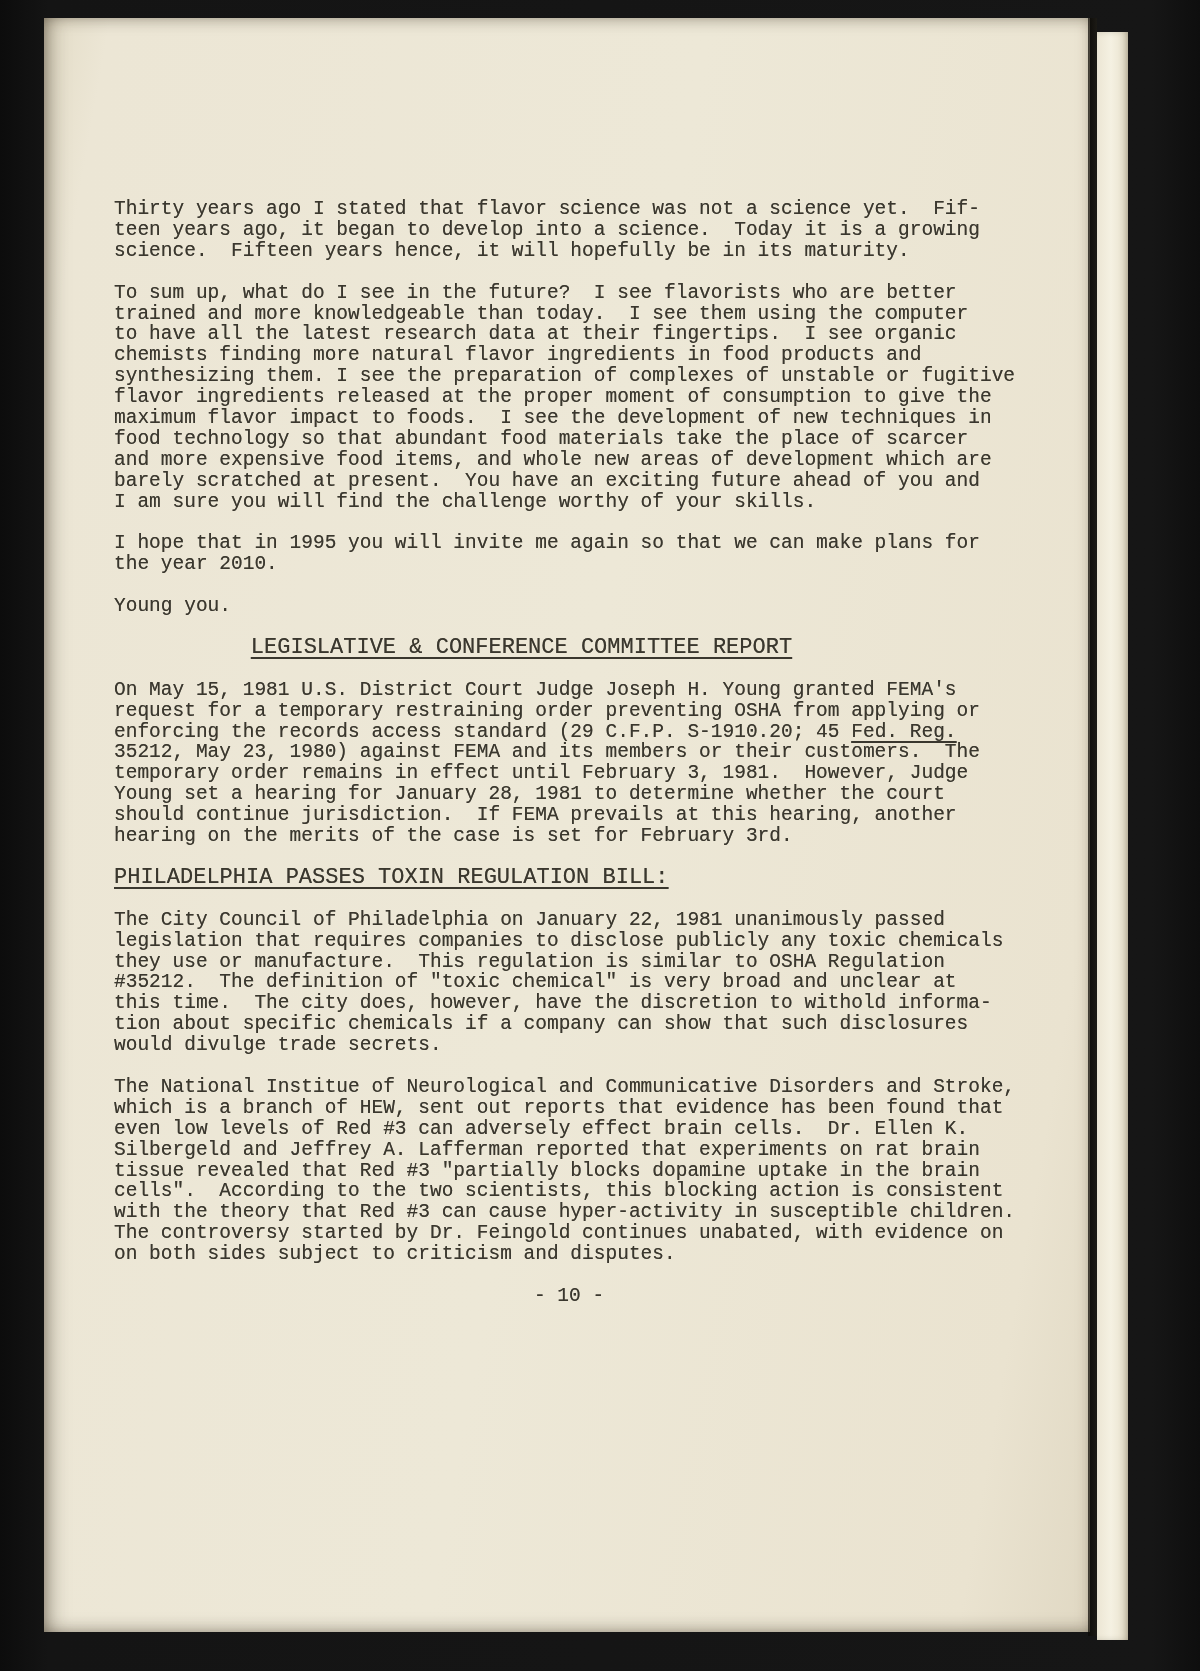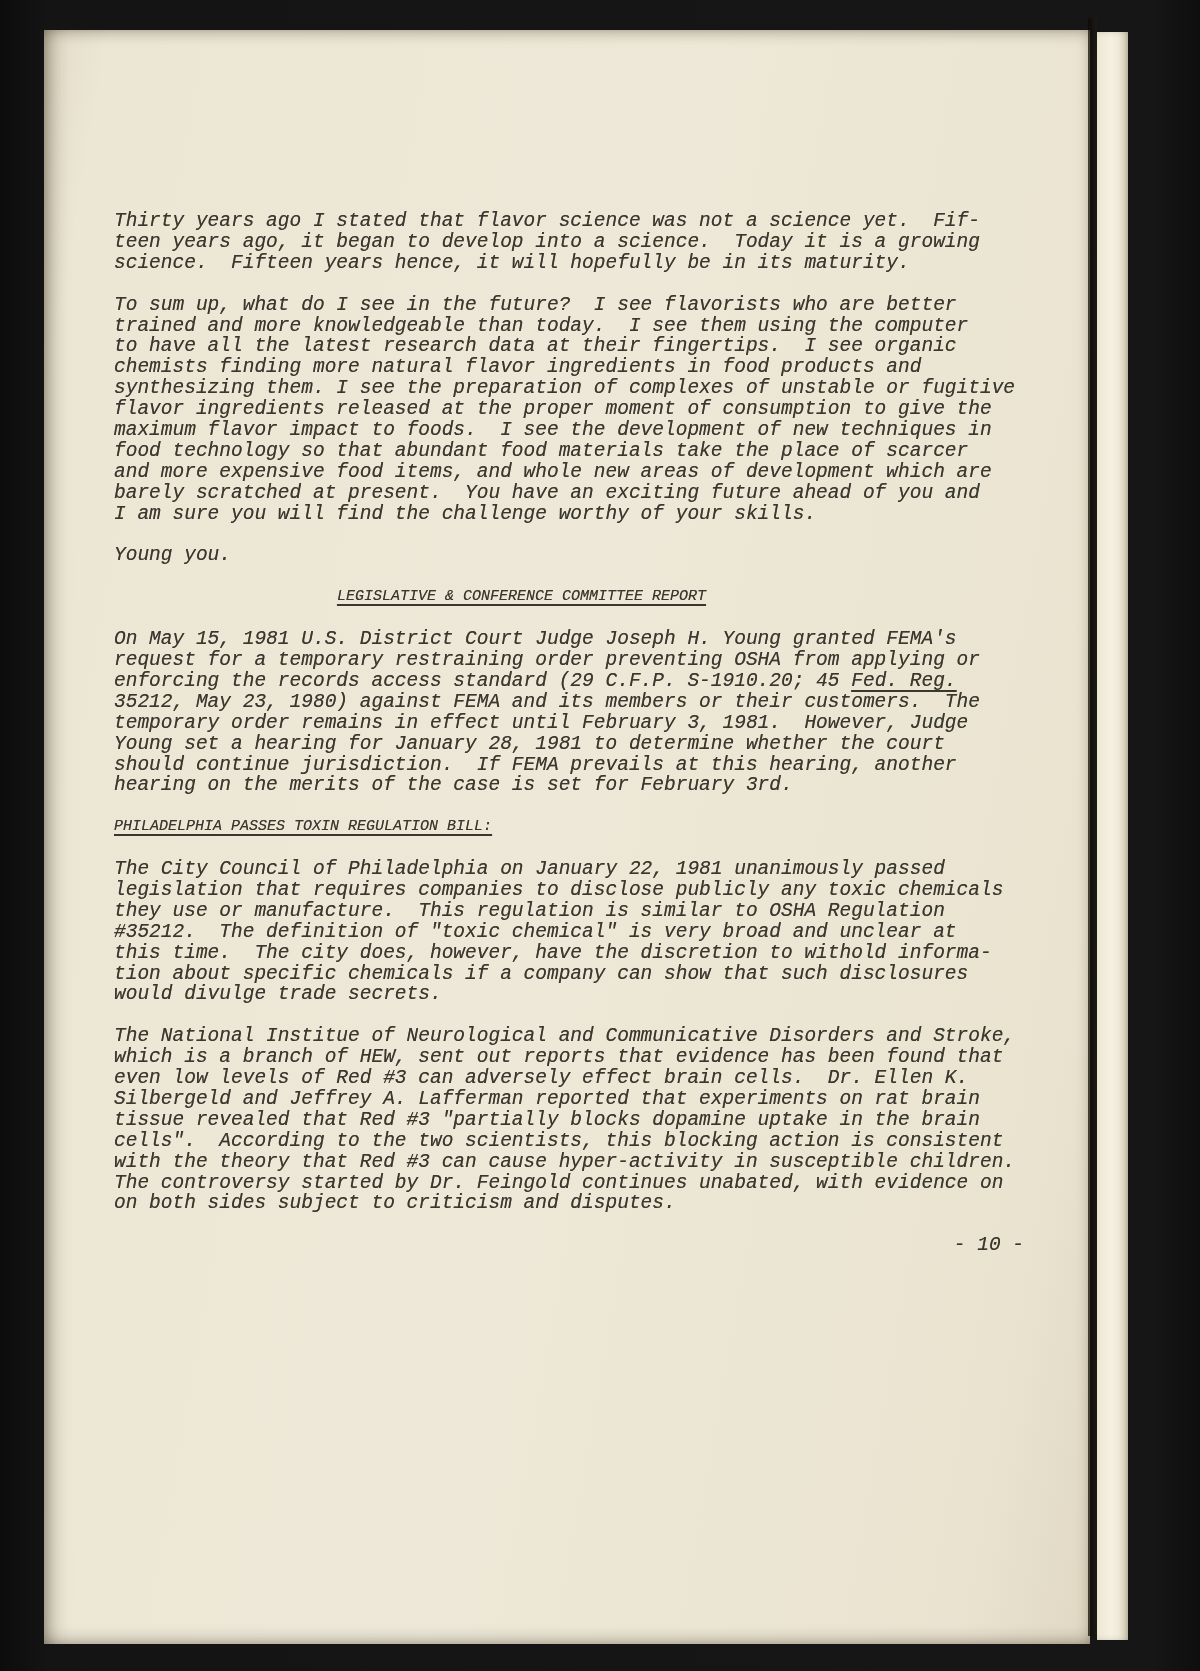--- a/index.html
+++ b/index.html
@@ -6,29 +6,28 @@
   .scene {
     position: relative;
     width: 1200px;
     height: 1671px;
     background: linear-gradient(90deg, #0c0c0c 0%, #141414 4%, #161616 96%, #0e0e0e 100%);
     overflow: hidden;
     font-family: "Liberation Mono", "DejaVu Sans Mono", monospace;
   }
   .page {
     position: absolute;
-    left: 44px; top: 30px;
+    left: 44px; top: 18px;
     width: 1046px; height: 1614px;
     background: linear-gradient(100deg, #e3dcc7 0%, #ece6d5 5%, #ede8d7 50%, #eae3d0 90%, #e0d8c3 100%);
     box-shadow:
       inset 14px 0 22px -12px rgba(40,30,15,0.55),
       inset -8px 0 16px -10px rgba(60,50,30,0.35),
       inset 0 10px 18px -12px rgba(40,30,15,0.35),
       inset 0 -12px 20px -14px rgba(40,30,15,0.4);
-    font-style: italic;
   }
   .crease {
     position: absolute;
     left: 1088px; top: 18px;
     width: 9px; height: 1618px;
     background: linear-gradient(90deg, rgba(10,8,4,0.75), rgba(40,35,20,0.35));
   }
   .adjacent-page {
     position: absolute;
     left: 1097px; top: 32px;
@@ -44,38 +43,38 @@
     line-height: 20.9px;
     color: #3a372e;
     text-shadow: 0 0 0.5px rgba(58,55,46,0.65);
   }
   .para {
     margin: 0 0 20.9px 0;
     white-space: pre-wrap;
   }
   .heading {
     margin: 0 0 20.9px 0;
-    font-size: 15px;
+    font-size: 22px;
     font-weight: normal;
     line-height: 20.9px;
     white-space: pre;
   }
   .heading.centered {
     width: 815px;
     text-align: center;
     margin-top: 20.9px;
   }
   .u, .inline-underline {
     text-decoration: underline;
     text-underline-offset: 4px;
     text-decoration-thickness: 1.5px;
   }
   .footer {
     width: 910px;
-    text-align: right;
+    text-align: center;
     margin-top: 20.9px;
   }
 </style>
 </head>
 <body>
 
 <div class="scene">
 
   <div class="page">
     <div class="text-column">
@@ -89,20 +88,22 @@
 to have all the latest research data at their fingertips.  I see organic
 chemists finding more natural flavor ingredients in food products and
 synthesizing them. I see the preparation of complexes of unstable or fugitive
 flavor ingredients released at the proper moment of consumption to give the
 maximum flavor impact to foods.  I see the development of new techniques in
 food technology so that abundant food materials take the place of scarcer
 and more expensive food items, and whole new areas of development which are
 barely scratched at present.  You have an exciting future ahead of you and
 I am sure you will find the challenge worthy of your skills.</p>
 
+      <p class="para">I hope that in 1995 you will invite me again so that we can make plans for
+the year 2010.</p>
 
       <p class="para">Young you.</p>
 
       <h1 class="heading centered"><span class="u">LEGISLATIVE &amp; CONFERENCE COMMITTEE REPORT</span></h1>
 
 
 
       <p class="para"><span>On May 15, 1981 U.S. District Court Judge Joseph H. Young granted FEMA's
 request for a temporary restraining order preventing OSHA from applying or
 enforcing the records access standard (29 C.F.P. S-1910.20; 45 </span><span class="inline-underline">Fed. Reg.</span><span>

